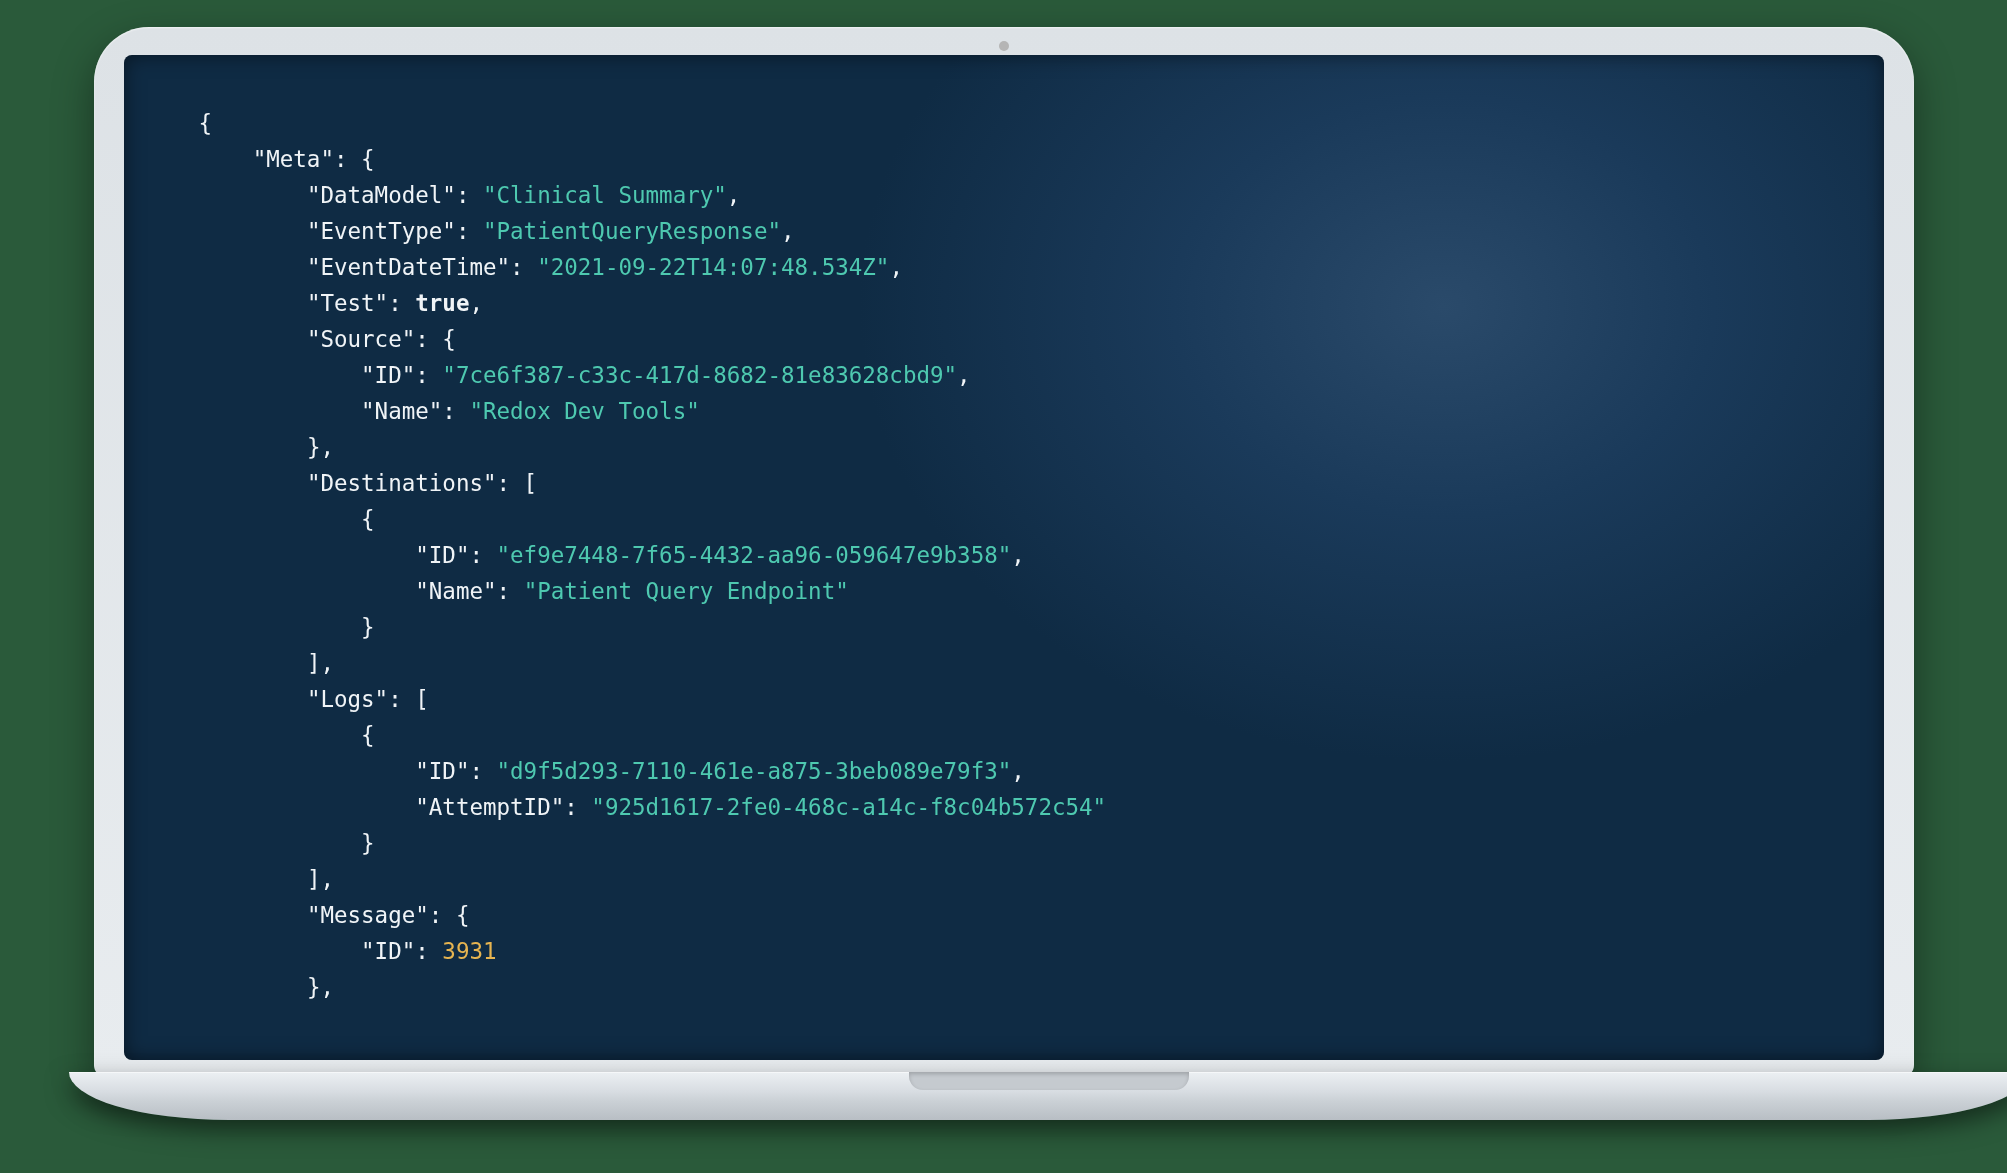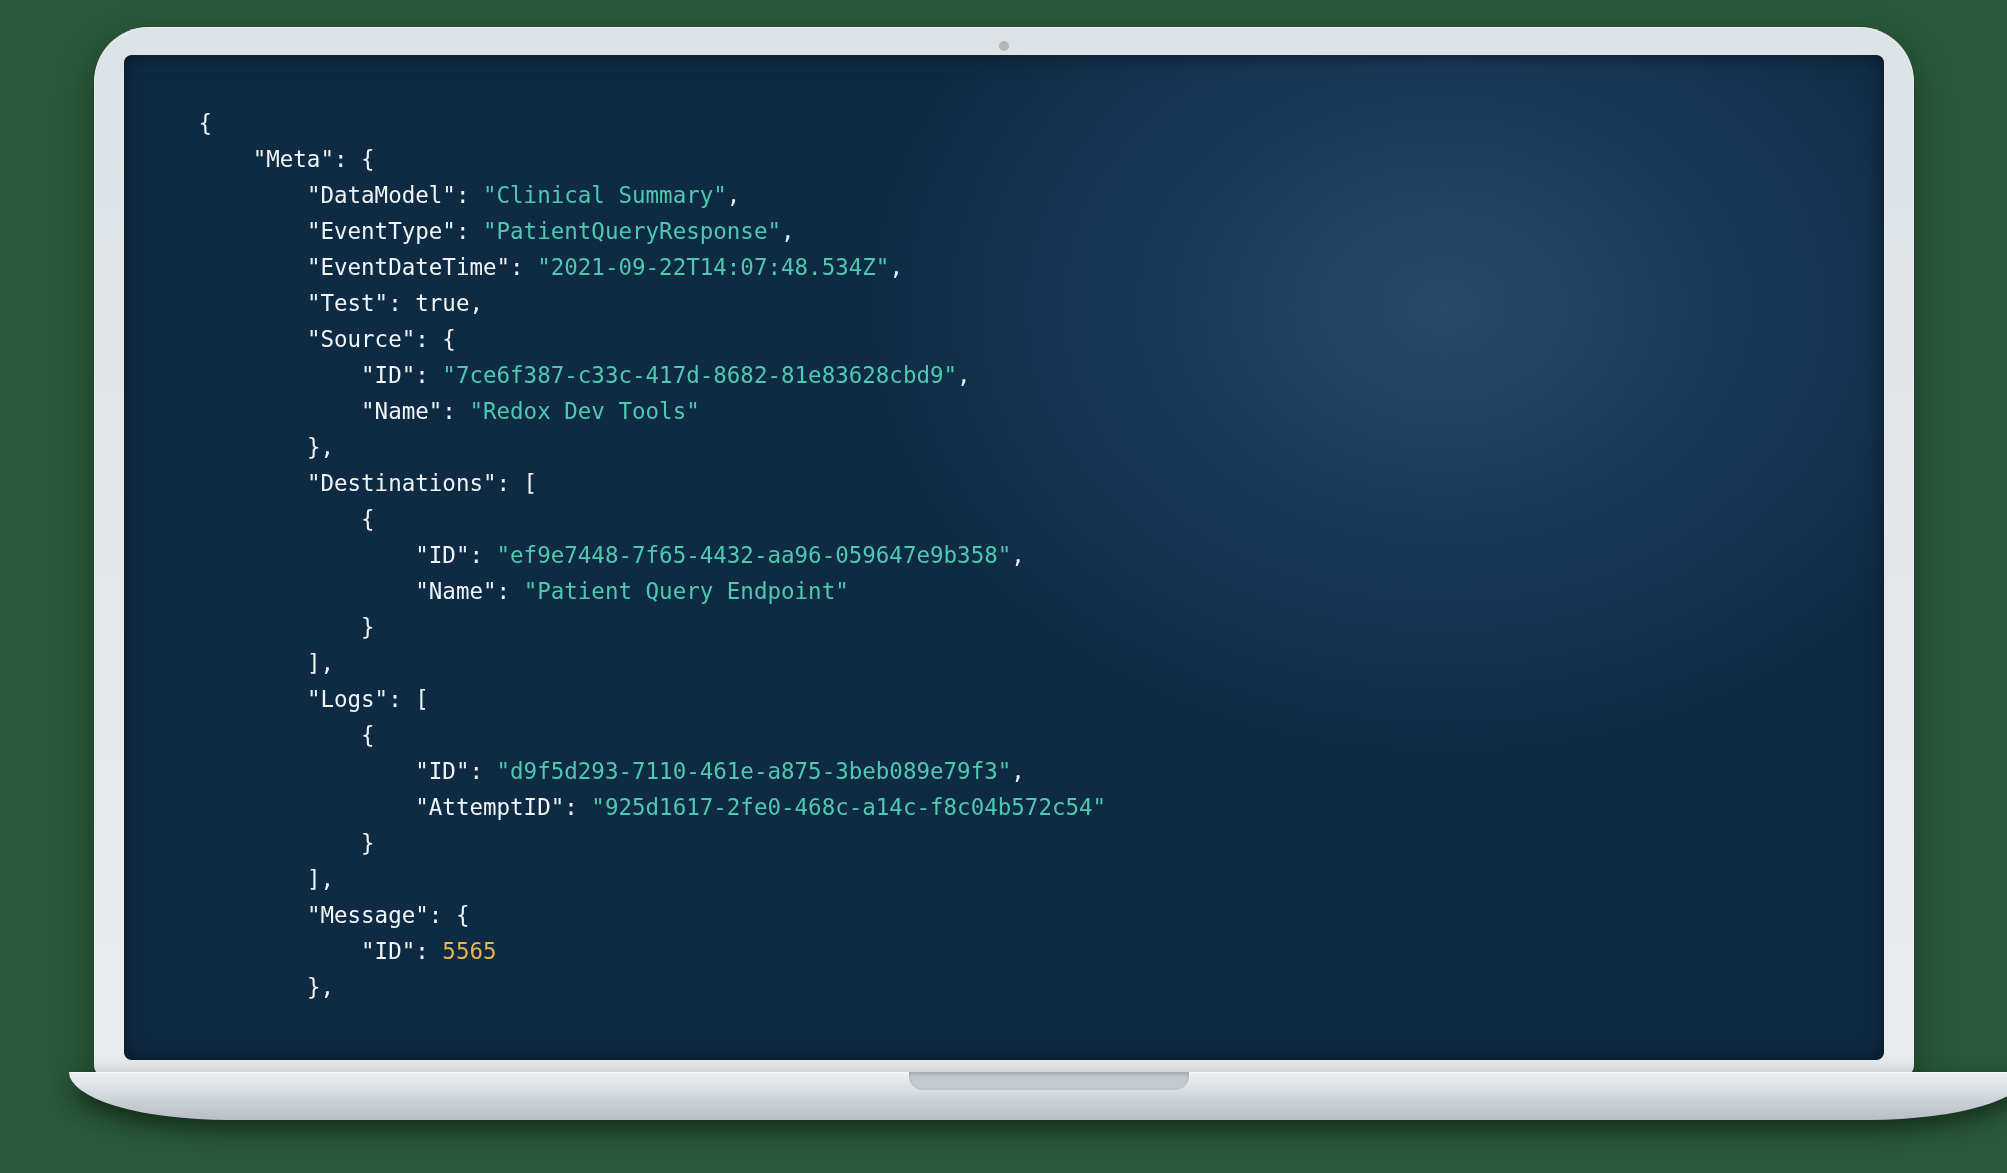--- a/index.html
+++ b/index.html
@@ -73,21 +73,21 @@
   }
   pre.code {
     font-family: 'Menlo', 'Consolas', 'Monaco', monospace;
     font-size: 22.5px;
     line-height: 36px;
     white-space: pre;
     color: #f0f4f7;
   }
   .key { color: #f0f4f7; }
   .str { color: #4ec9b0; }
-  .kw  { color: #f0f4f7; }
+  .kw  { color: #f0f4f7; font-weight: bold; }
   .num { color: #e6b450; }
   .pun { color: #f0f4f7; }
 </style>
 </head>
 <body>
 
 <div class="laptop-frame">
   <div class="laptop-body">
     <div class="camera"></div>
     <div class="screen">
@@ -107,21 +107,21 @@
                 <span class="key">"Name"</span><span class="pun">: </span><span class="str">"Patient Query Endpoint"</span>
             <span class="pun">}</span>
         <span class="pun">],</span>
         <span class="key">"Logs"</span><span class="pun">: [</span>
             <span class="pun">{</span>
                 <span class="key">"ID"</span><span class="pun">: </span><span class="str">"d9f5d293-7110-461e-a875-3beb089e79f3"</span><span class="pun">,</span>
                 <span class="key">"AttemptID"</span><span class="pun">: </span><span class="str">"925d1617-2fe0-468c-a14c-f8c04b572c54"</span>
             <span class="pun">}</span>
         <span class="pun">],</span>
         <span class="key">"Message"</span><span class="pun">: {</span>
-            <span class="key">"ID"</span><span class="pun">: </span><span class="num">5565</span>
+            <span class="key">"ID"</span><span class="pun">: </span><span class="num">3931</span>
         <span class="pun">},</span>
 </pre>
     </div>
   </div>
   <div class="laptop-base">
     <div class="laptop-notch"></div>
   </div>
 </div>
 
 </body></html>

